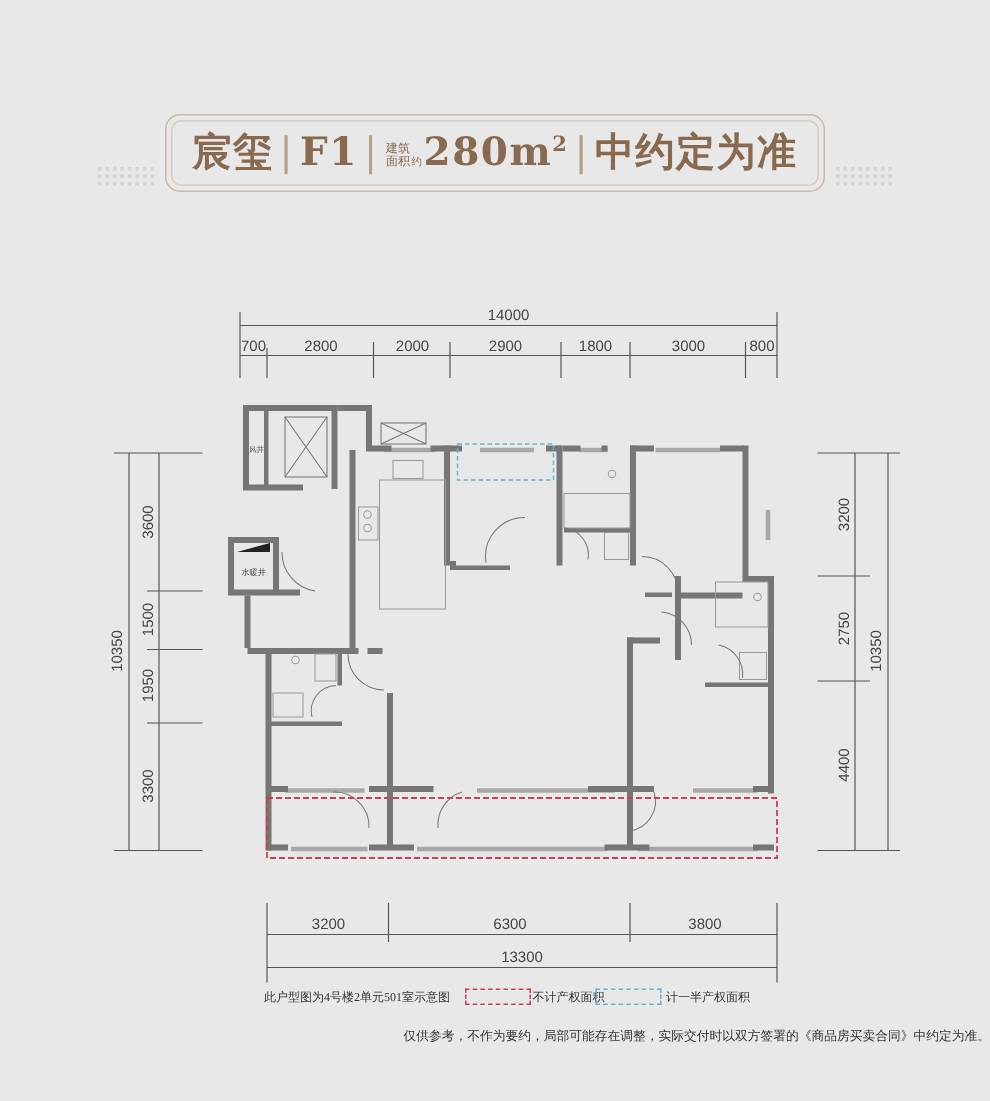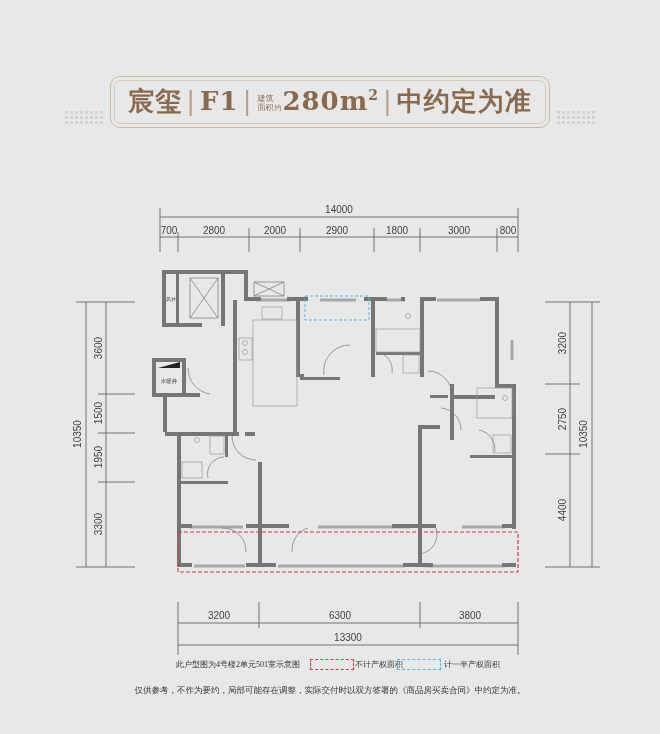--- a/index.html
+++ b/index.html
@@ -30,21 +30,21 @@
     font-size: 26px; white-space: nowrap; letter-spacing: 1px;
   }
   .banner .title .sep { color: #b59d86; font-weight: normal; margin: 0 4px; }
   .banner .title .small { font-size: 8px; display: inline-block; line-height: 9px; vertical-align: middle; width: 18px; letter-spacing: 0; font-family: "DejaVu Sans", sans-serif; font-weight: normal; }
   .banner .title sup { font-size: 14px; }
   .plan { position: absolute; left: 0; top: 0; }
   .dim-text { font-family: "Liberation Sans", sans-serif; font-size: 10px; fill: #444; }
   .note { position: absolute; font-size: 8px; color: #333; font-family: Liberation Serif, serif; }
   .legend-box { position: absolute; width: 42px; height: 9px; }
   .footer {
-    position: absolute; left: 0; right: 0; top: 685px; text-align: center;
+    position: absolute; left: 0; right: 0; top: 685px; text-align: right;
     font-size: 8.5px; color: #333;
   }
 </style>
 </head>
 <body>
 
 <div class="banner">
   <div class="lattice-l"></div>
   <div class="lattice-r"></div>
   <div class="frame"></div>

